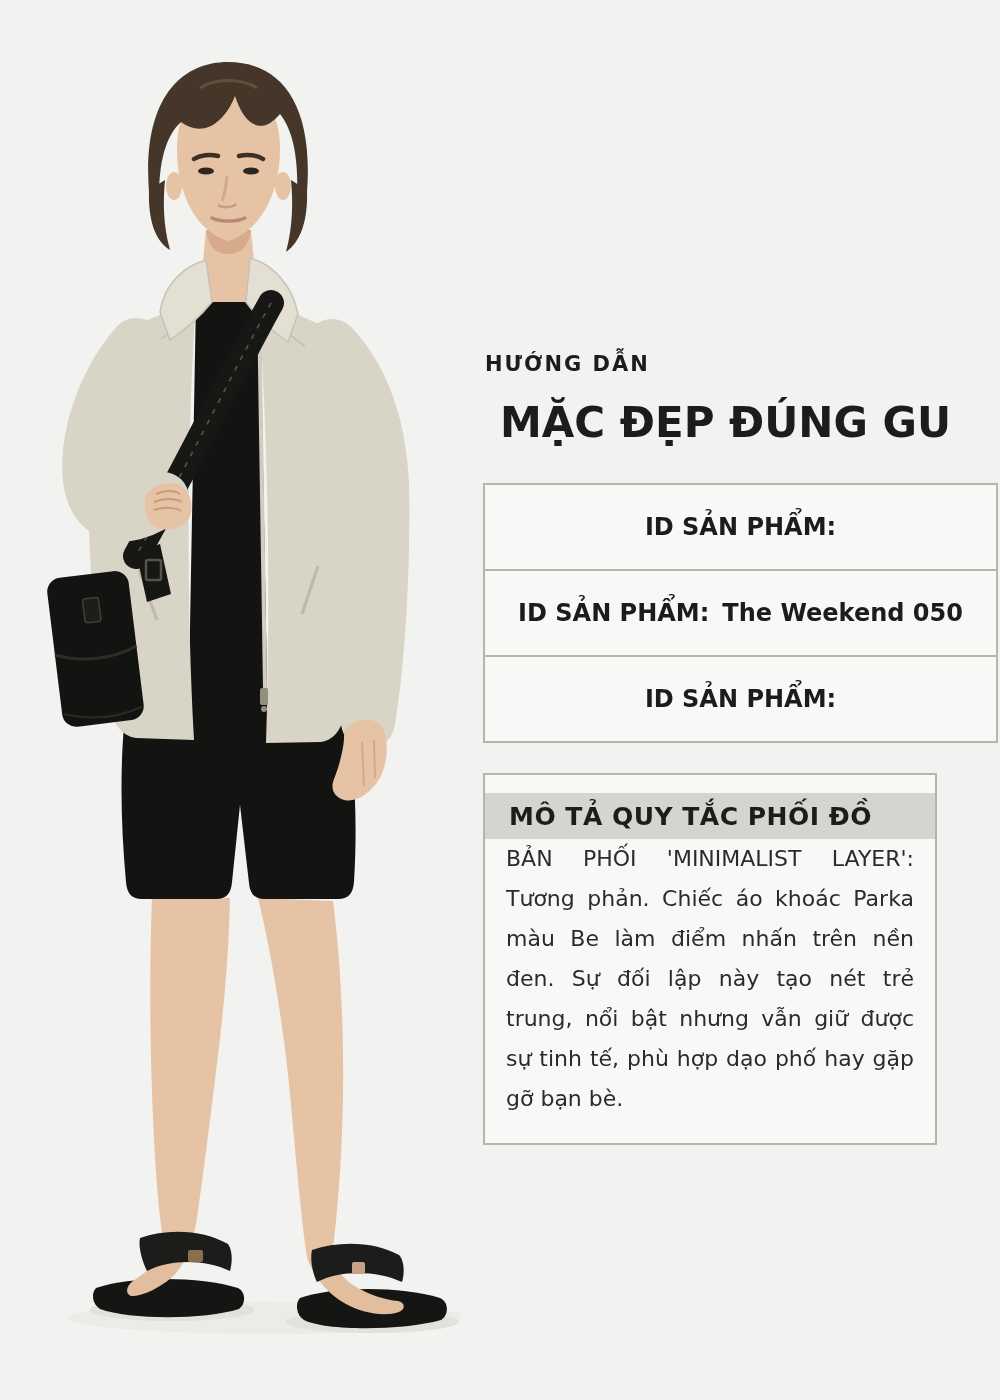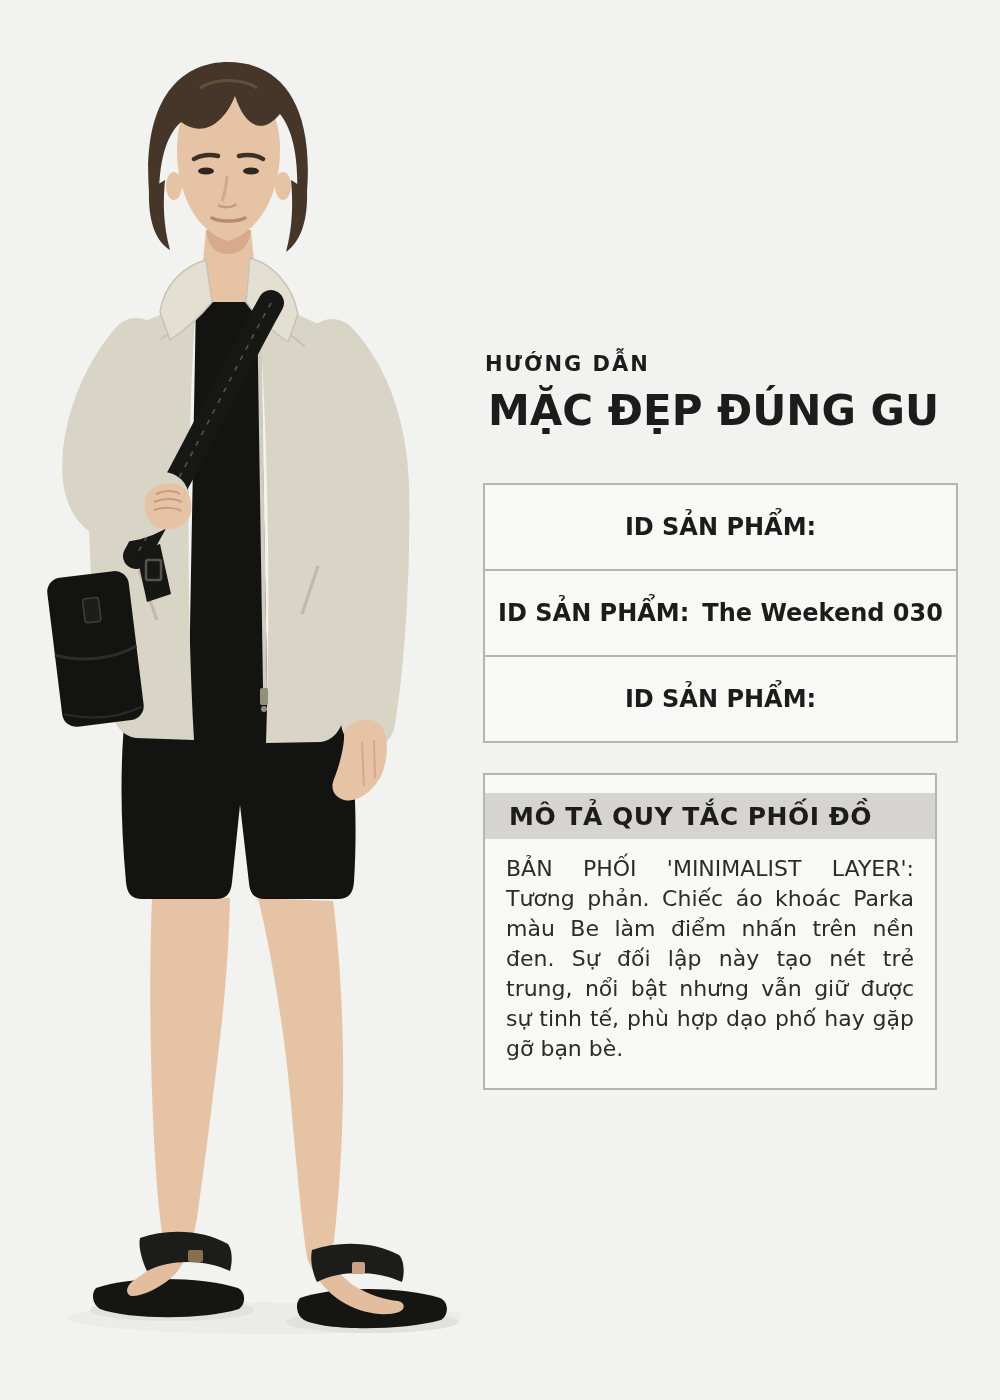--- a/index.html
+++ b/index.html
@@ -9,45 +9,45 @@
     font-family:"DejaVu Sans","Liberation Sans",sans-serif;
     color:#1c1c1c;
     position:relative;overflow:hidden;
   }
   .photo{position:absolute;left:0;top:0;width:460px;height:1400px;}
   .eyebrow{
     position:absolute;left:485px;top:352px;
     font-size:21px;font-weight:bold;letter-spacing:2px;
   }
   .title{
-    position:absolute;left:484px;top:382px;margin:4px;
+    position:absolute;left:484px;top:382px;margin:16px;
     font-size:42px;font-weight:bold;letter-spacing:0px;white-space:nowrap;
   }
-  .id-list{position:absolute;left:483px;top:483px;width:475px;}
+  .id-list{position:absolute;left:483px;top:483px;width:515px;}
   .id-box{
     box-sizing:border-box;height:88px;
     border:2px solid #b6b4b0;background:#f8f8f6;
     display:flex;align-items:center;justify-content:center;gap:13px;
     font-size:24px;font-weight:bold;white-space:nowrap;
   }
   .id-box + .id-box{margin-top:-2px;}
   .desc-box{
     position:absolute;left:483px;top:773px;width:454px;
     box-sizing:border-box;border:2px solid #b6b4b0;background:#f8f8f6;
     padding:18px 0 24px 0;
   }
   .desc-header{
     height:46px;background:#d5d4d0;
     display:flex;align-items:center;
     padding-left:24px;
     font-size:25px;font-weight:bold;letter-spacing:0.5px;
   }
   .desc-body{
-    margin:15px 21px 0 21px;
-    font-size:22px;line-height:30px;
+    margin:0 21px 0 21px;
+    font-size:22px;line-height:40px;
     text-align:justify;color:#2b2b2b;
   }
 </style>
 </head>
 <body>
 
 <svg class="photo" viewBox="0 0 460 1400" aria-hidden="true">
 
   <g>
     <ellipse cx="268" cy="1318" rx="200" ry="16" fill="#ebebe8"></ellipse>
@@ -165,21 +165,21 @@
 
 <div class="eyebrow">HƯỚNG DẪN</div>
 <h1 class="title">MẶC ĐẸP ĐÚNG GU</h1>
 
 <div class="id-list">
   <div class="id-box">
     <span>ID SẢN PHẨM:</span>
   </div>
   <div class="id-box">
     <span>ID SẢN PHẨM:</span>
-    <span>The Weekend 030</span>
+    <span>The Weekend 050</span>
   </div>
   <div class="id-box">
     <span>ID SẢN PHẨM:</span>
   </div>
 </div>
 
 <div class="desc-box">
   <div class="desc-header">MÔ TẢ QUY TẮC PHỐI ĐỒ</div>
   <p class="desc-body">BẢN PHỐI 'MINIMALIST LAYER': Tương phản. Chiếc áo khoác Parka màu Be làm điểm nhấn trên nền đen. Sự đối lập này tạo nét trẻ trung, nổi bật nhưng vẫn giữ được sự tinh tế, phù hợp dạo phố hay gặp gỡ bạn bè.</p>
 </div>

